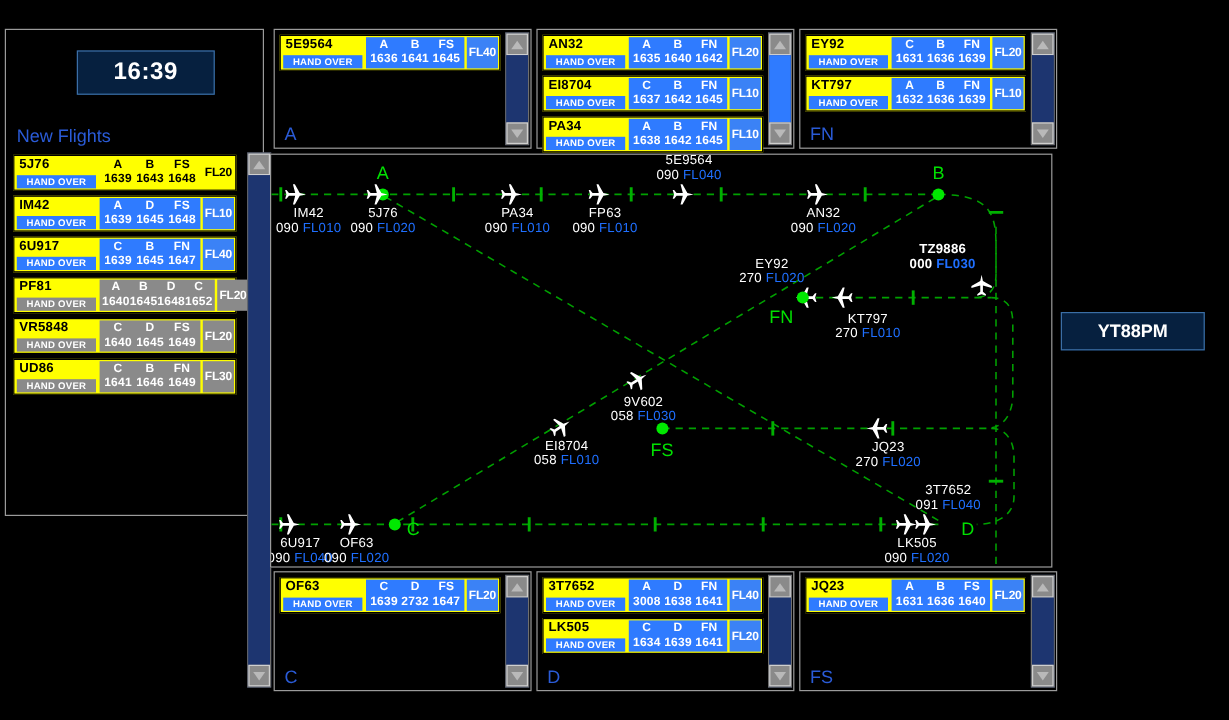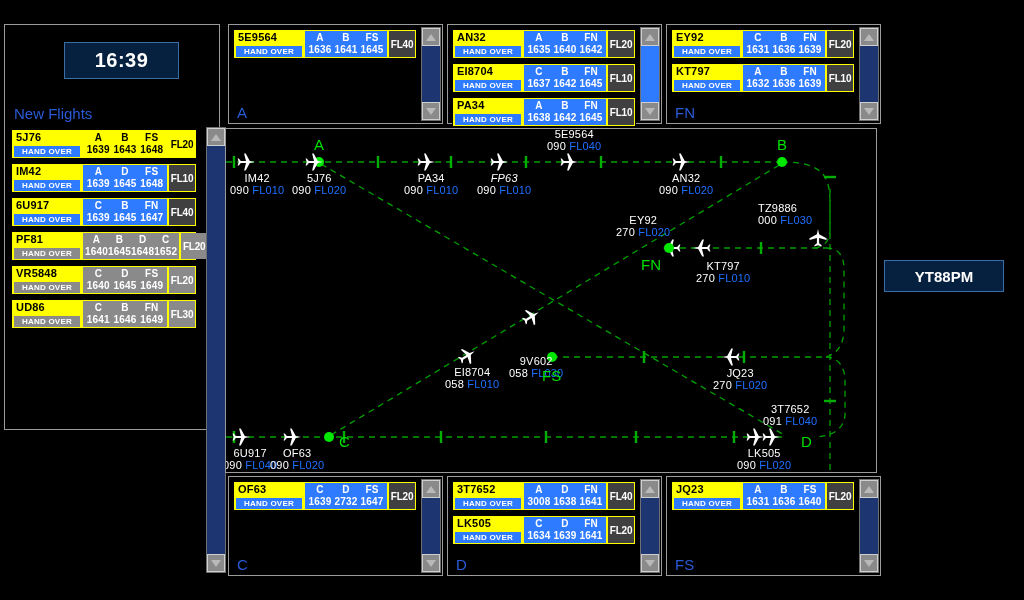--- a/index.html
+++ b/index.html
@@ -33,21 +33,21 @@
   .strip.grey .body{background:#8a8a8a;}
   .strip.plain .body{background:#ffff00;}
   .strip .wprow,.strip .tmrow{display:flex;justify-content:space-around;}
   .strip .wprow span,.strip .tmrow span{font-size:10px;font-weight:bold;color:#fff;
          line-height:12px;text-align:center;flex:1 1 0;letter-spacing:.2px;}
   .strip.plain .wprow span{color:#000;}
   .strip.plain .tmrow span{color:#000;}
   .strip .fl{flex:0 0 auto;width:26px;display:flex;align-items:center;
          justify-content:center;margin-left:2px;font-size:10px;font-weight:bold;
          color:#fff;letter-spacing:-.2px;}
-  .strip.blue .fl{background:#404040;}
+  .strip.blue .fl{background:#3b82f6;}
   .strip.grey .fl{background:#8a8a8a;}
   .strip.plain .fl{background:#ffff00;color:#000;}
 
   
   .sb{position:absolute;width:20px;background:#1b3164;border:1px solid #6f6f6f;
       box-sizing:border-box;display:flex;flex-direction:column;justify-content:space-between;}
   .sb .arr{width:18px;height:18px;background:#8a8a8a;border:1px solid #cfcfcf;
       box-sizing:border-box;display:flex;align-items:center;justify-content:center;flex:0 0 auto;}
   .sb .arr i{display:block;width:0;height:0;border-left:5px solid transparent;
       border-right:5px solid transparent;}
@@ -453,21 +453,21 @@
         <div class="lbl" style="left: 178px; top: 43px; text-align: center;">
           <div class="cs" style="color: rgb(255, 255, 255);">PA34</div>
           <div><span style="color: rgb(255, 255, 255);">090 </span><span style="color: rgb(31, 111, 255);">FL010</span></div>
         </div>
         <div style="position: absolute; left: 273px; top: 33px;">
           <svg width="20" height="20" viewBox="0 0 20 20" style="position: absolute; left: -10px; top: -10px; transform: rotate(90deg);">
             <path d="M10 1 L11.1 6.2 L18.5 10.3 L18.5 11.9 L11.1 10.0 L11.1 15.2 L13.6 17.2 L13.6 18.4 L10 17.3 L6.4 18.4 L6.4 17.2 L8.9 15.2 L8.9 10.0 L1.5 11.9 L1.5 10.3 L8.9 6.2 Z" fill="#ffffff"></path>
           </svg>
         </div>
         <div class="lbl" style="left: 251px; top: 43px; text-align: center;">
-          <div class="cs" style="color: rgb(255, 255, 255); font-style: italic;">FP63</div>
+          <div class="cs" style="color: rgb(255, 255, 255);">FP63</div>
           <div><span style="color: rgb(255, 255, 255);">090 </span><span style="color: rgb(31, 111, 255);">FL010</span></div>
         </div>
         <div style="position: absolute; left: 343px; top: 33px;">
           <svg width="20" height="20" viewBox="0 0 20 20" style="position: absolute; left: -10px; top: -10px; transform: rotate(90deg);">
             <path d="M10 1 L11.1 6.2 L18.5 10.3 L18.5 11.9 L11.1 10.0 L11.1 15.2 L13.6 17.2 L13.6 18.4 L10 17.3 L6.4 18.4 L6.4 17.2 L8.9 15.2 L8.9 10.0 L1.5 11.9 L1.5 10.3 L8.9 6.2 Z" fill="#ffffff"></path>
           </svg>
         </div>
         <div class="lbl" style="left: 321px; top: -1px; text-align: center;">
           <div class="cs" style="color: rgb(255, 255, 255);">5E9564</div>
           <div><span style="color: rgb(255, 255, 255);">090 </span><span style="color: rgb(31, 111, 255);">FL040</span></div>
@@ -479,21 +479,21 @@
         </div>
         <div class="lbl" style="left: 433px; top: 43px; text-align: center;">
           <div class="cs" style="color: rgb(255, 255, 255);">AN32</div>
           <div><span style="color: rgb(255, 255, 255);">090 </span><span style="color: rgb(31, 111, 255);">FL020</span></div>
         </div>
         <div style="position: absolute; left: 592px; top: 109px;">
           <svg width="20" height="20" viewBox="0 0 20 20" style="position: absolute; left: -10px; top: -10px; transform: rotate(0deg);">
             <path d="M10 1 L11.1 6.2 L18.5 10.3 L18.5 11.9 L11.1 10.0 L11.1 15.2 L13.6 17.2 L13.6 18.4 L10 17.3 L6.4 18.4 L6.4 17.2 L8.9 15.2 L8.9 10.0 L1.5 11.9 L1.5 10.3 L8.9 6.2 Z" fill="#ffffff"></path>
           </svg>
         </div>
-        <div class="lbl" style="left: 532px; top: 73px; ">
+        <div class="lbl" style="left: 532px; top: 73px; text-align: center; font-weight: bold;">
           <div class="cs" style="color: rgb(255, 255, 255);">TZ9886</div>
           <div><span style="color: rgb(255, 255, 255);">000 </span><span style="color: rgb(31, 111, 255);">FL030</span></div>
         </div>
         <div style="position: absolute; left: 446px; top: 119px;">
           <svg width="20" height="20" viewBox="0 0 20 20" style="position: absolute; left: -10px; top: -10px; transform: rotate(270deg);">
             <path d="M10 1 L11.1 6.2 L18.5 10.3 L18.5 11.9 L11.1 10.0 L11.1 15.2 L13.6 17.2 L13.6 18.4 L10 17.3 L6.4 18.4 L6.4 17.2 L8.9 15.2 L8.9 10.0 L1.5 11.9 L1.5 10.3 L8.9 6.2 Z" fill="#ffffff"></path>
           </svg>
         </div>
         <div class="lbl" style="left: 390px; top: 85px; text-align: center;">
           <div class="cs" style="color: rgb(255, 255, 255);">EY92</div>
@@ -507,21 +507,21 @@
         <div class="lbl" style="left: 470px; top: 131px; text-align: center;">
           <div class="cs" style="color: rgb(255, 255, 255);">KT797</div>
           <div><span style="color: rgb(255, 255, 255);">270 </span><span style="color: rgb(31, 111, 255);">FL010</span></div>
         </div>
         <div style="position: absolute; left: 305px; top: 188px;">
           <svg width="20" height="20" viewBox="0 0 20 20" style="position: absolute; left: -10px; top: -10px; transform: rotate(58deg);">
             <path d="M10 1 L11.1 6.2 L18.5 10.3 L18.5 11.9 L11.1 10.0 L11.1 15.2 L13.6 17.2 L13.6 18.4 L10 17.3 L6.4 18.4 L6.4 17.2 L8.9 15.2 L8.9 10.0 L1.5 11.9 L1.5 10.3 L8.9 6.2 Z" fill="#ffffff"></path>
           </svg>
         </div>
         <div class="lbl" style="left: 283px; top: 200px; text-align: center;">
-          <div class="cs" style="color: rgb(255, 255, 255); margin-top: 26px;">9V602</div>
+          <div class="cs" style="color: rgb(255, 255, 255);">9V602</div>
           <div><span style="color: rgb(255, 255, 255);">058 </span><span style="color: rgb(31, 111, 255);">FL030</span></div>
         </div>
         <div style="position: absolute; left: 241px; top: 227px;">
           <svg width="20" height="20" viewBox="0 0 20 20" style="position: absolute; left: -10px; top: -10px; transform: rotate(58deg);">
             <path d="M10 1 L11.1 6.2 L18.5 10.3 L18.5 11.9 L11.1 10.0 L11.1 15.2 L13.6 17.2 L13.6 18.4 L10 17.3 L6.4 18.4 L6.4 17.2 L8.9 15.2 L8.9 10.0 L1.5 11.9 L1.5 10.3 L8.9 6.2 Z" fill="#ffffff"></path>
           </svg>
         </div>
         <div class="lbl" style="left: 219px; top: 237px; text-align: center;">
           <div class="cs" style="color: rgb(255, 255, 255);">EI8704</div>
           <div><span style="color: rgb(255, 255, 255);">058 </span><span style="color: rgb(31, 111, 255);">FL010</span></div>

